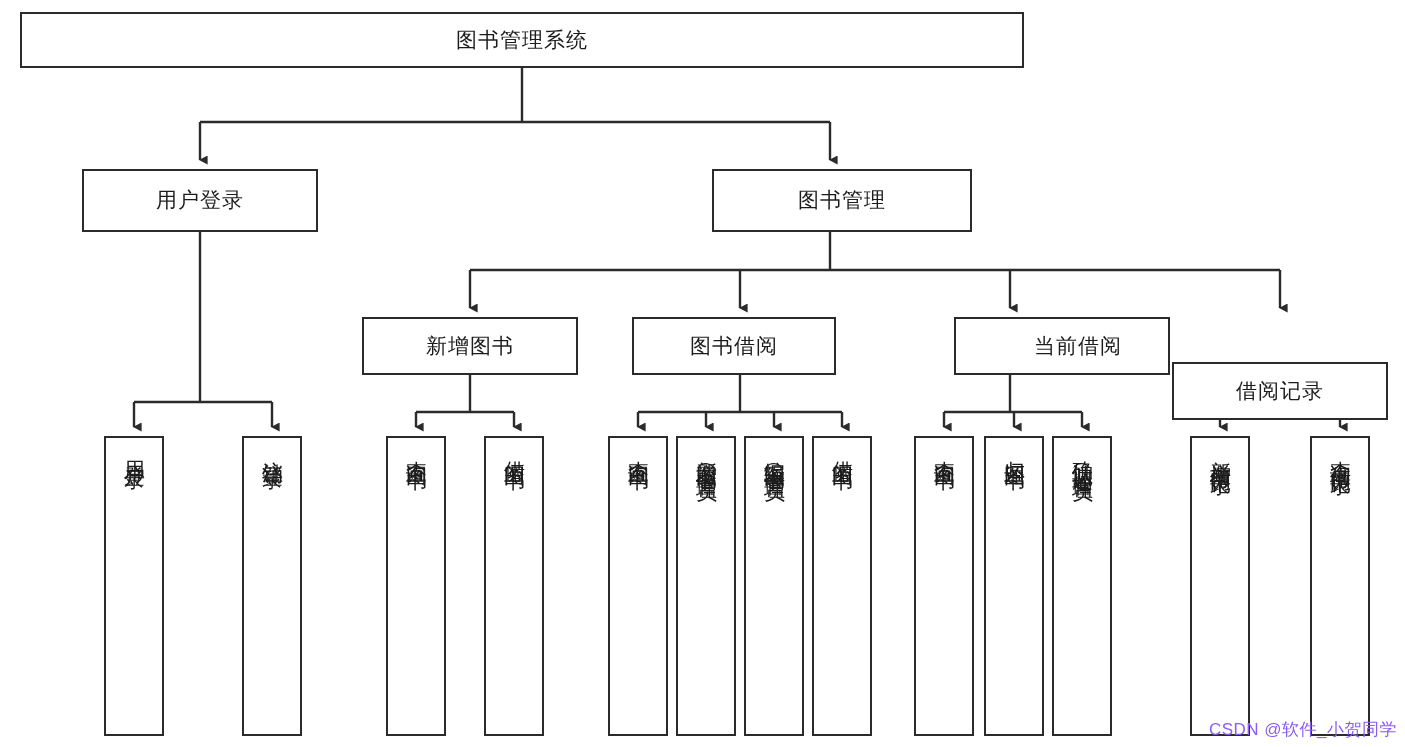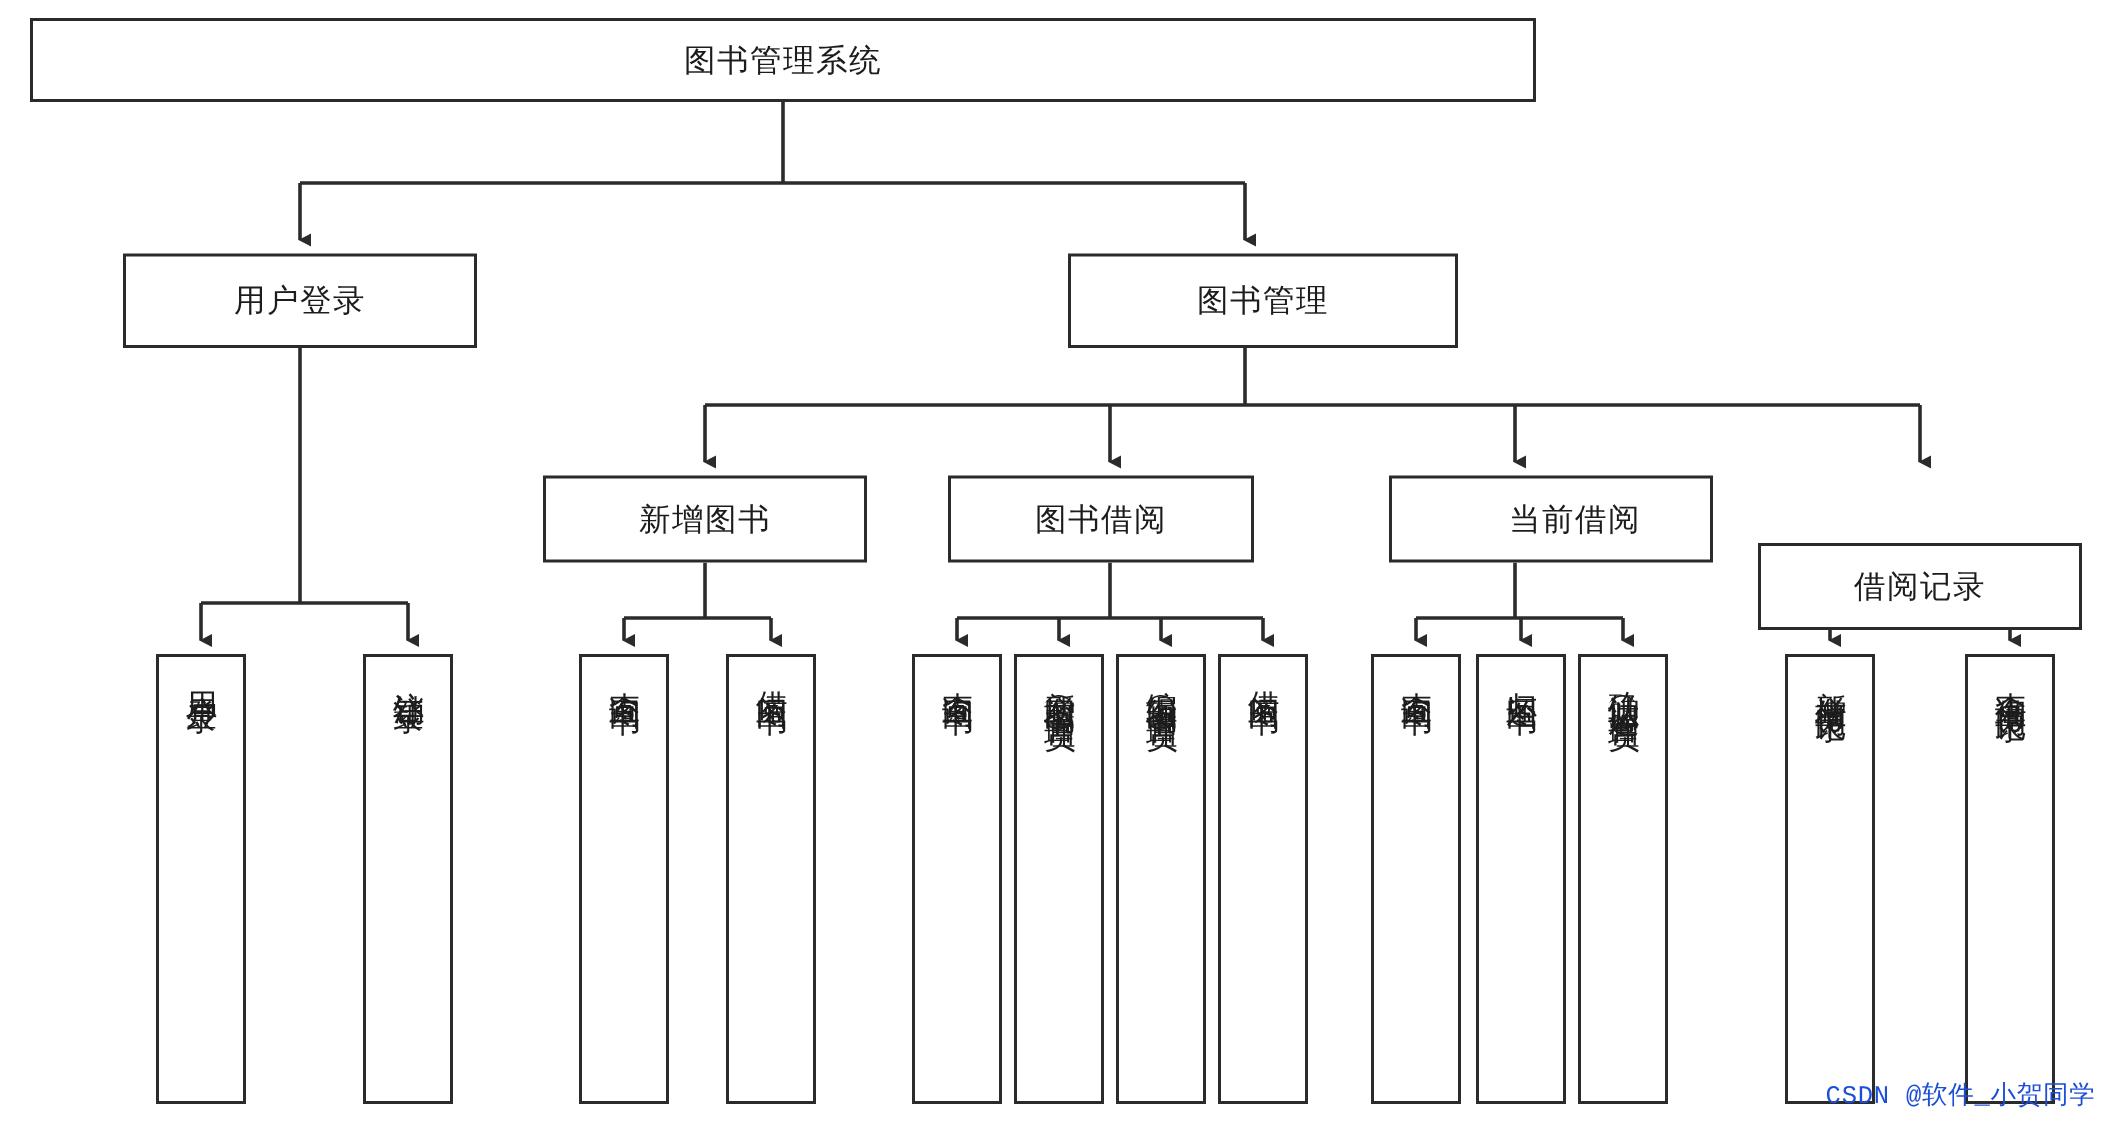--- a/index.html
+++ b/index.html
@@ -60,25 +60,25 @@
     text-orientation: upright;
     font-size: 21px;
     letter-spacing: 3px;
     line-height: 1;
   }
   #watermark {
     position: absolute;
     right: 8px;
     bottom: 6px;
     font-size: 17px;
-    color: #1d4ed8;
+    color: #8b5cf6;
     letter-spacing: 0.5px;
     z-index: 6;
     white-space: nowrap;
-    font-family: Liberation Mono, monospace;
+    font-family: Liberation Sans, sans-serif;
   }
 </style>
 </head>
 <body>
 
 <div id="diagram-root">
 
   <svg id="edge-layer" viewBox="0 0 1405 747" xmlns="http://www.w3.org/2000/svg">
     <defs>
       <marker id="arrowhead" markerWidth="9" markerHeight="9" refX="4.5" refY="7.6" orient="auto" markerUnits="userSpaceOnUse">
@@ -131,21 +131,21 @@
       </div>
       <div class="node horiz" id="node-book-manage" style="left: 712px; top: 169px; width: 260px; height: 63px;">
         <span class="node-label">图书管理</span>
       </div>
       <div class="node horiz" id="node-new-book-rec" style="left: 362px; top: 317px; width: 216px; height: 58px;">
         <span class="node-label">新增图书</span>
       </div>
       <div class="node horiz" id="node-book-borrow" style="left: 632px; top: 317px; width: 204px; height: 58px;">
         <span class="node-label">图书借阅</span>
       </div>
-      <div class="node horiz" id="node-current-borrow" style="left: 926px; top: 317px; width: 216px; height: 58px; padding-left: 32px;">
+      <div class="node horiz" id="node-current-borrow" style="left: 954px; top: 317px; width: 216px; height: 58px; padding-left: 32px;">
         <span class="node-label">当前借阅</span>
       </div>
       <div class="node horiz" id="node-borrow-record" style="left: 1172px; top: 317px; width: 216px; height: 58px; margin-top: 45px;">
         <span class="node-label">借阅记录</span>
       </div>
       <div class="node vert" id="node-leaf-user-login" style="left: 104px; top: 436px; width: 60px; height: 300px;">
         <span class="node-label">用户登录</span>
       </div>
       <div class="node vert" id="node-leaf-user-logout" style="left: 242px; top: 436px; width: 60px; height: 300px;">
         <span class="node-label">注销登录</span>

